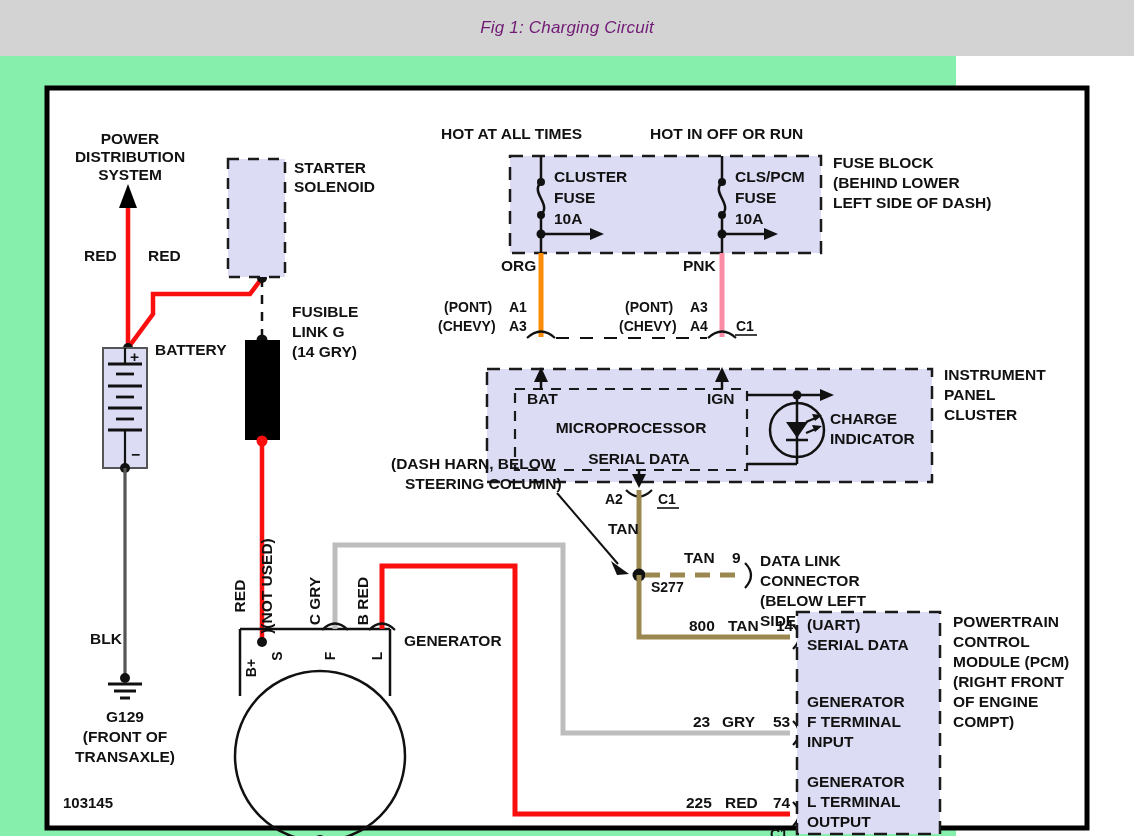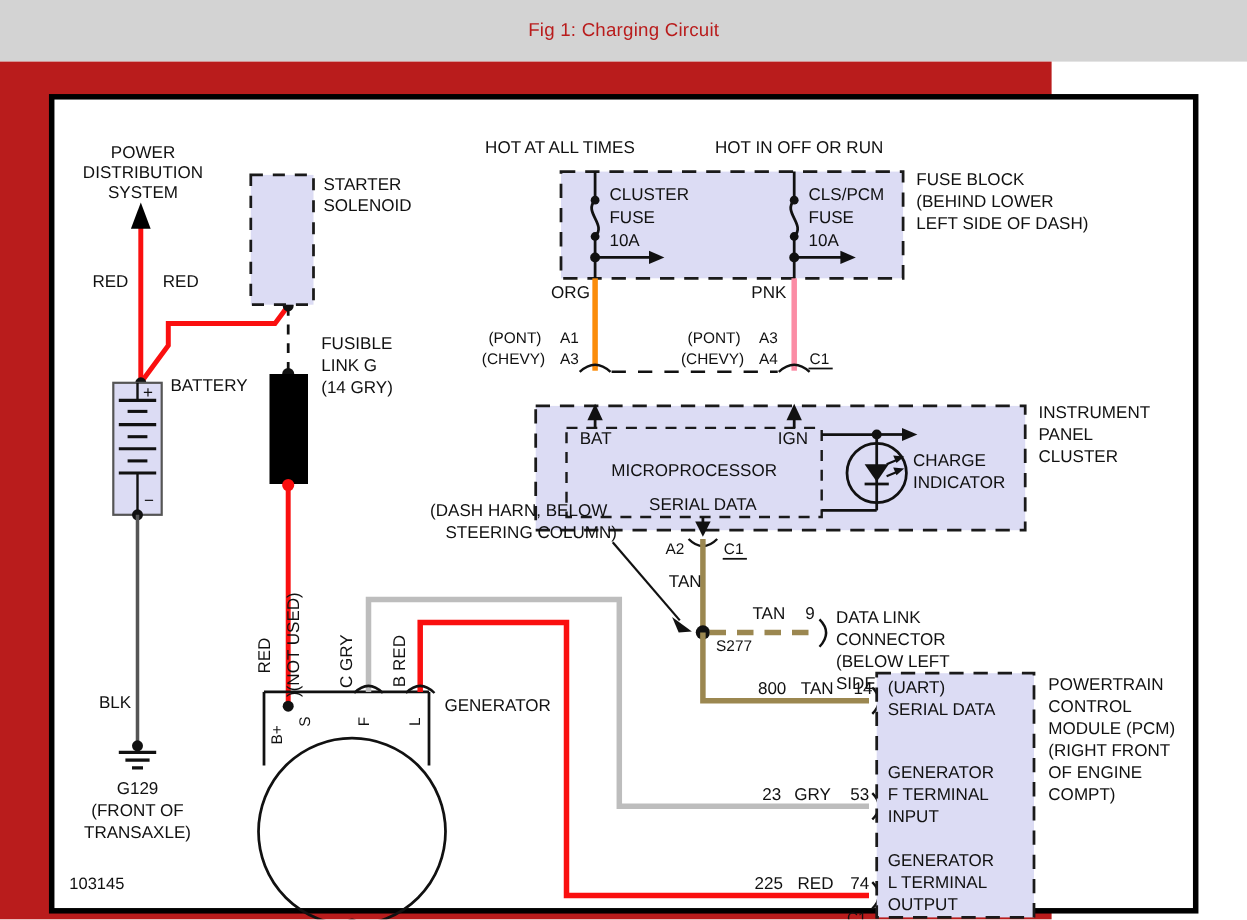--- a/index.html
+++ b/index.html
@@ -2,22 +2,22 @@
 <html><head>
 <meta charset="utf-8">
 <style>
   html,body{margin:0;padding:0;background:#ffffff;}
   body{width:1134px;height:836px;font-family:"Liberation Sans",sans-serif;overflow:hidden;}
   #header{
     width:1134px;height:56px;background:#d3d3d3;
     display:flex;align-items:center;justify-content:center;
     box-sizing:border-box;
   }
-  #header-title{font-size:17px;color:#b91c1c;letter-spacing:.2px;}
-  #canvas-wrap{position:relative;width:956px;height:780px;background:#b91c1c;}
+  #header-title{font-size:17px;color:#701a75;letter-spacing:.2px;font-style:italic;}
+  #canvas-wrap{position:relative;width:956px;height:780px;background:#86efac;font-weight:bold;}
   svg{display:block;}
   text{font-family:"Liberation Sans",sans-serif;fill:#111111;}
   .lbl{font-size:15.5px;}
   .lbl-sm{font-size:14px;}
   .lbl-id{font-size:15px;}
 </style>
 </head>
 <body>
 
 <div id="header">

